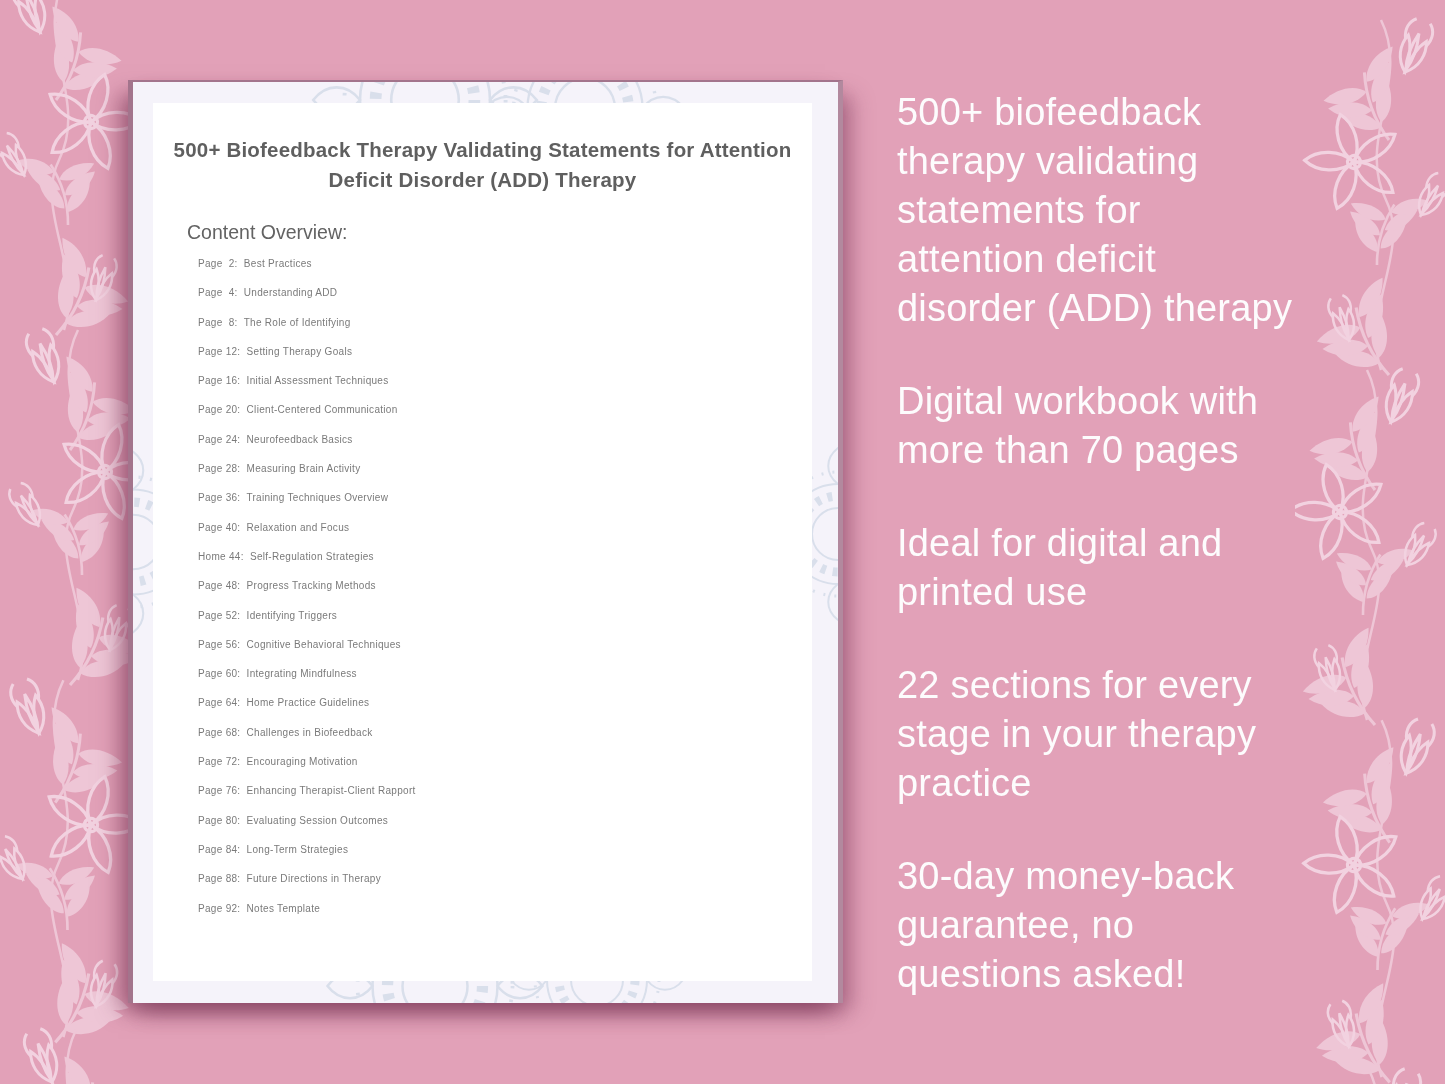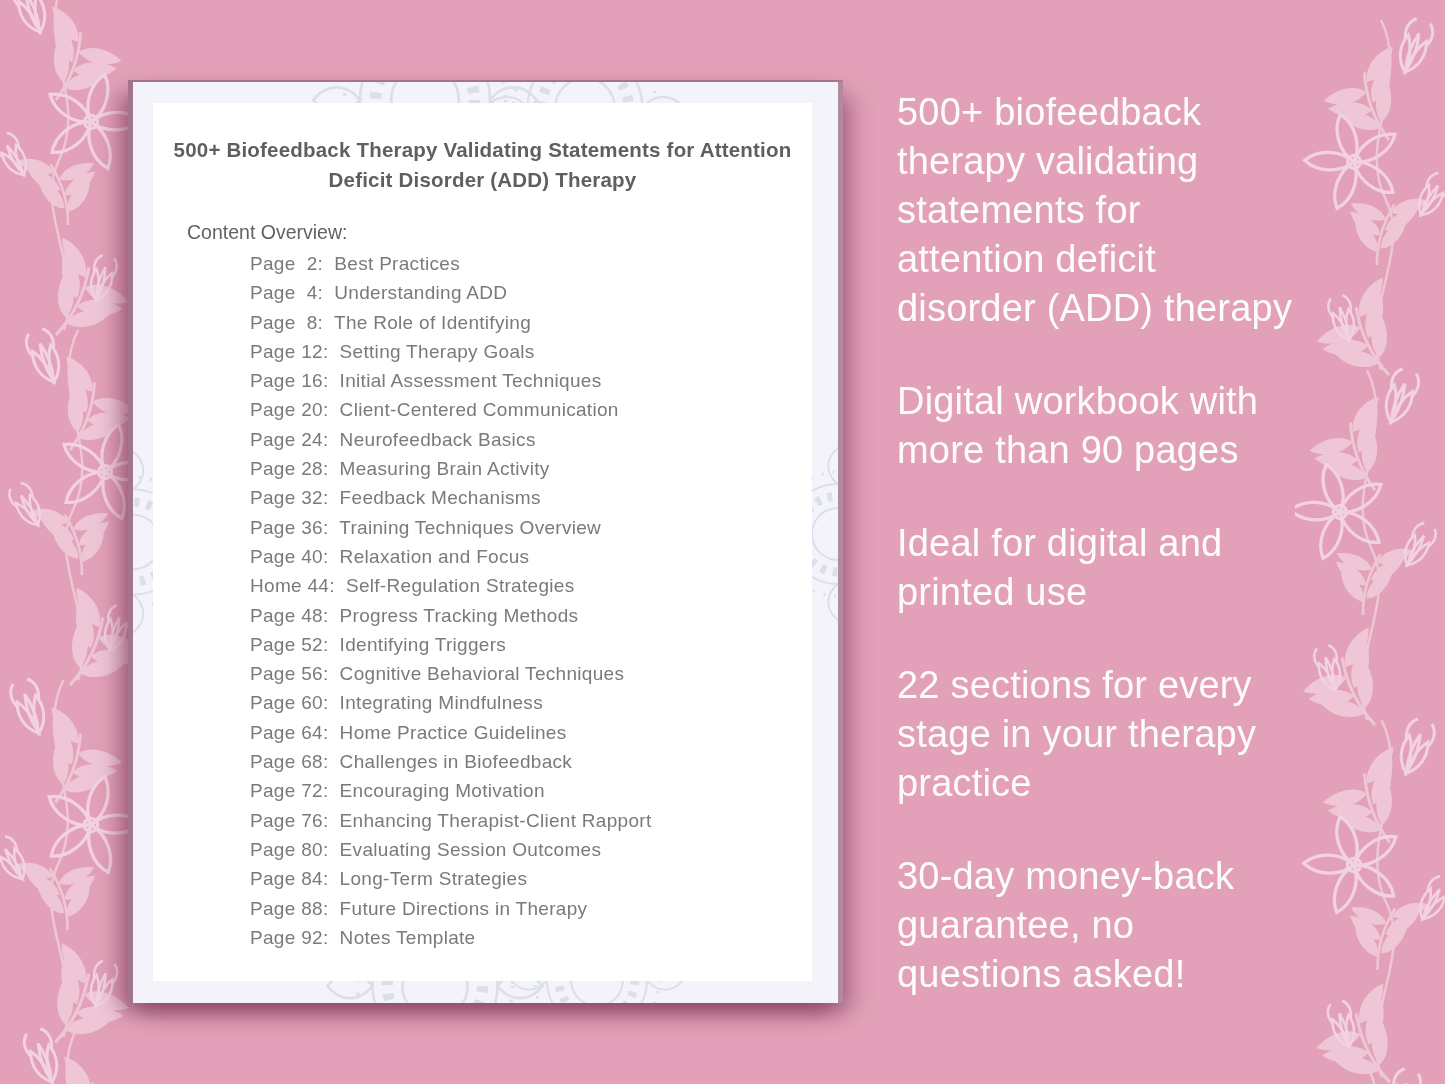--- a/index.html
+++ b/index.html
@@ -33,22 +33,22 @@
     margin:32px auto 0;max-width:620px;
     text-align:center;
     font-size:20.5px;line-height:30px;font-weight:600;
     color:#5f5f5f;letter-spacing:.2px;
   }
   .overview{
     margin:26px 0 0 34px;
     font-size:19.5px;color:#636363;font-weight:400;
   }
   .toc{
-    list-style:none;margin:5px 0 0 97px;padding:0;
-    font-size:19px;line-height:29.3px;
+    list-style:none;margin:5px 0 0 45px;padding:0;
+    font-size:10px;line-height:29.3px;
     color:#7a7a7a;letter-spacing:.3px;
   }
   .toc li{white-space:pre}
   .marketing{
     position:absolute;left:897px;top:88px;width:470px;
     color:#fdfcfd;font-size:38px;line-height:49px;font-weight:300;
     letter-spacing:.2px;
   }
   .marketing p{margin:0 0 44px;white-space:pre-line}
 </style>
@@ -141,21 +141,20 @@
     <div class="overview">Content Overview:</div>
     <ul class="toc">
         <li>Page  2:  Best Practices</li>
         <li>Page  4:  Understanding ADD</li>
         <li>Page  8:  The Role of Identifying</li>
         <li>Page 12:  Setting Therapy Goals</li>
         <li>Page 16:  Initial Assessment Techniques</li>
         <li>Page 20:  Client-Centered Communication</li>
         <li>Page 24:  Neurofeedback Basics</li>
         <li>Page 28:  Measuring Brain Activity</li>
-        <li>Page 32:  Feedback Mechanisms</li>
         <li>Page 36:  Training Techniques Overview</li>
         <li>Page 40:  Relaxation and Focus</li>
         <li>Home 44:  Self-Regulation Strategies</li>
         <li>Page 48:  Progress Tracking Methods</li>
         <li>Page 52:  Identifying Triggers</li>
         <li>Page 56:  Cognitive Behavioral Techniques</li>
         <li>Page 60:  Integrating Mindfulness</li>
         <li>Page 64:  Home Practice Guidelines</li>
         <li>Page 68:  Challenges in Biofeedback</li>
         <li>Page 72:  Encouraging Motivation</li>
@@ -168,21 +167,21 @@
   </div>
 </div>
 
 <div class="marketing">
     <p>500+ biofeedback
 therapy validating
 statements for
 attention deficit
 disorder (ADD) therapy</p>
     <p>Digital workbook with
-more than 90 pages</p>
+more than 70 pages</p>
     <p>Ideal for digital and
 printed use</p>
     <p>22 sections for every
 stage in your therapy
 practice</p>
     <p>30-day money-back
 guarantee, no
 questions asked!</p>
   </div>
 

